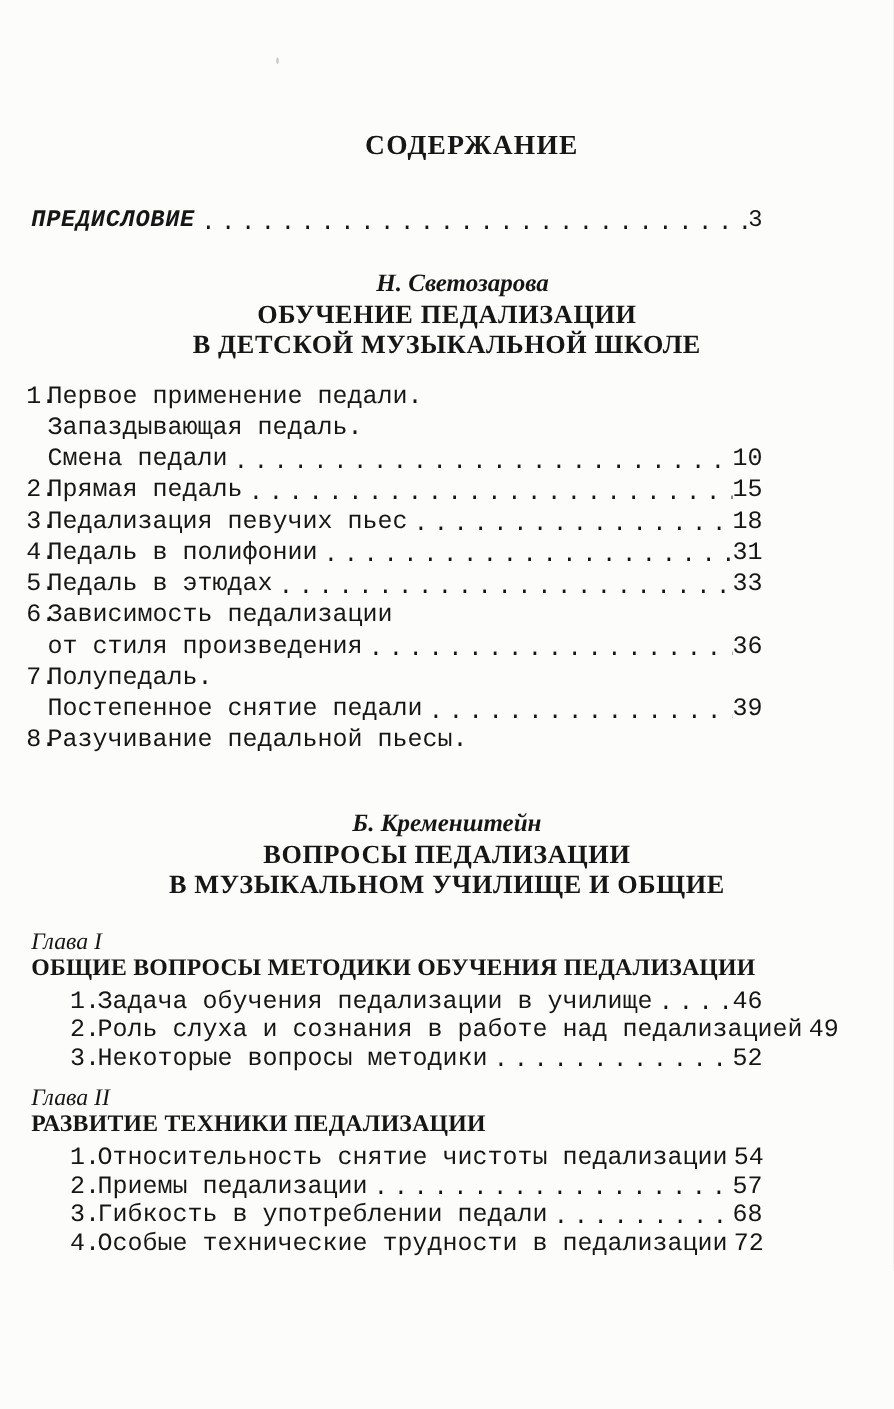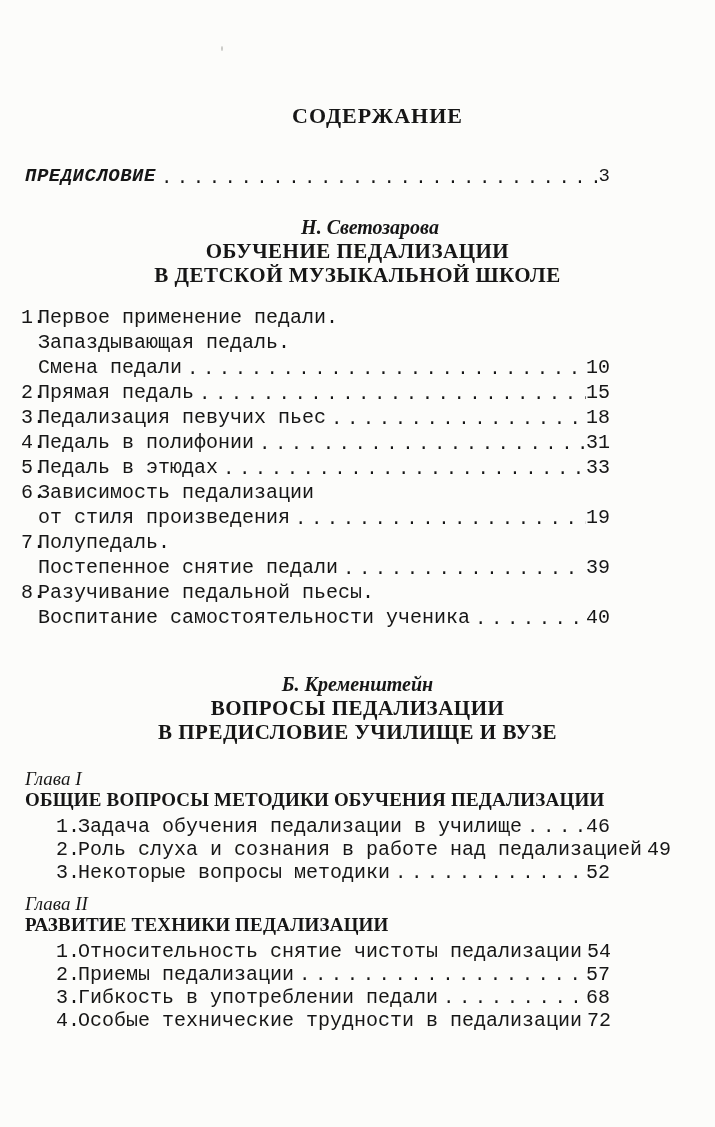--- a/index.html
+++ b/index.html
@@ -193,53 +193,47 @@
       </div>
       <div class="toc-item">
         <div class="toc-line">
           <span class="num">6.</span>
           <span class="txt">Зависимость педализации</span>
         </div>
         <div class="toc-line">
           <span class="num"></span>
           <span class="txt">от стиля произведения</span>
           <span class="dots"></span>
-          <span class="pg">19</span>
+          <span class="pg">36</span>
         </div>
       </div>
       <div class="toc-item">
         <div class="toc-line">
           <span class="num">7.</span>
           <span class="txt">Полупедаль.</span>
         </div>
         <div class="toc-line">
           <span class="num"></span>
           <span class="txt">Постепенное снятие педали</span>
           <span class="dots"></span>
           <span class="pg">39</span>
         </div>
       </div>
       <div class="toc-item">
         <div class="toc-line">
           <span class="num">8.</span>
           <span class="txt">Разучивание педальной пьесы.</span>
-        </div>
-        <div class="toc-line">
-          <span class="num"></span>
-          <span class="txt">Воспитание самостоятельности ученика</span>
-          <span class="dots"></span>
-          <span class="pg">40</span>
         </div>
       </div>
     </div>
 
   <div class="author b2">Б. Кременштейн</div>
   <div class="book-title">
     <div>ВОПРОСЫ ПЕДАЛИЗАЦИИ</div>
-    <div>В ПРЕДИСЛОВИЕ УЧИЛИЩЕ И ВУЗЕ</div>
+    <div>В МУЗЫКАЛЬНОМ УЧИЛИЩЕ И ОБЩИЕ</div>
   </div>
 
   <div class="chapter chapter1">
     <div class="chapter-label">Глава I</div>
     <div class="chapter-heading">ОБЩИЕ ВОПРОСЫ МЕТОДИКИ ОБУЧЕНИЯ ПЕДАЛИЗАЦИИ</div>
     <div class="list">
         <div class="toc-item">
           <div class="toc-line">
             <span class="num">1.</span>
             <span class="txt">Задача обучения педализации в училище</span>

